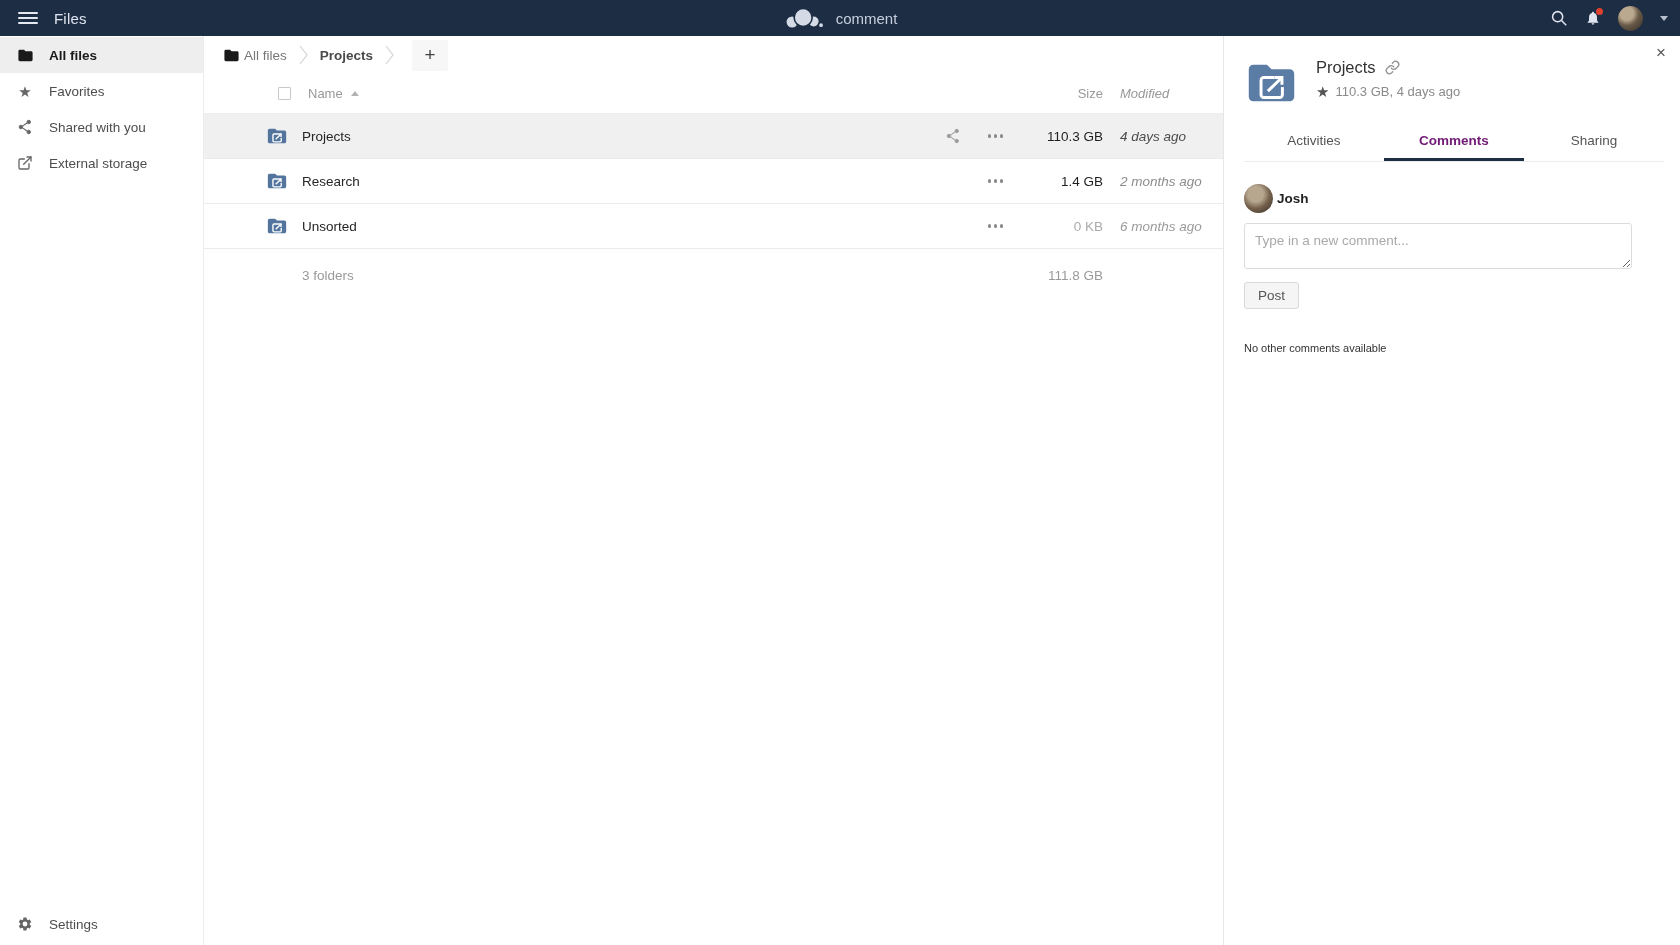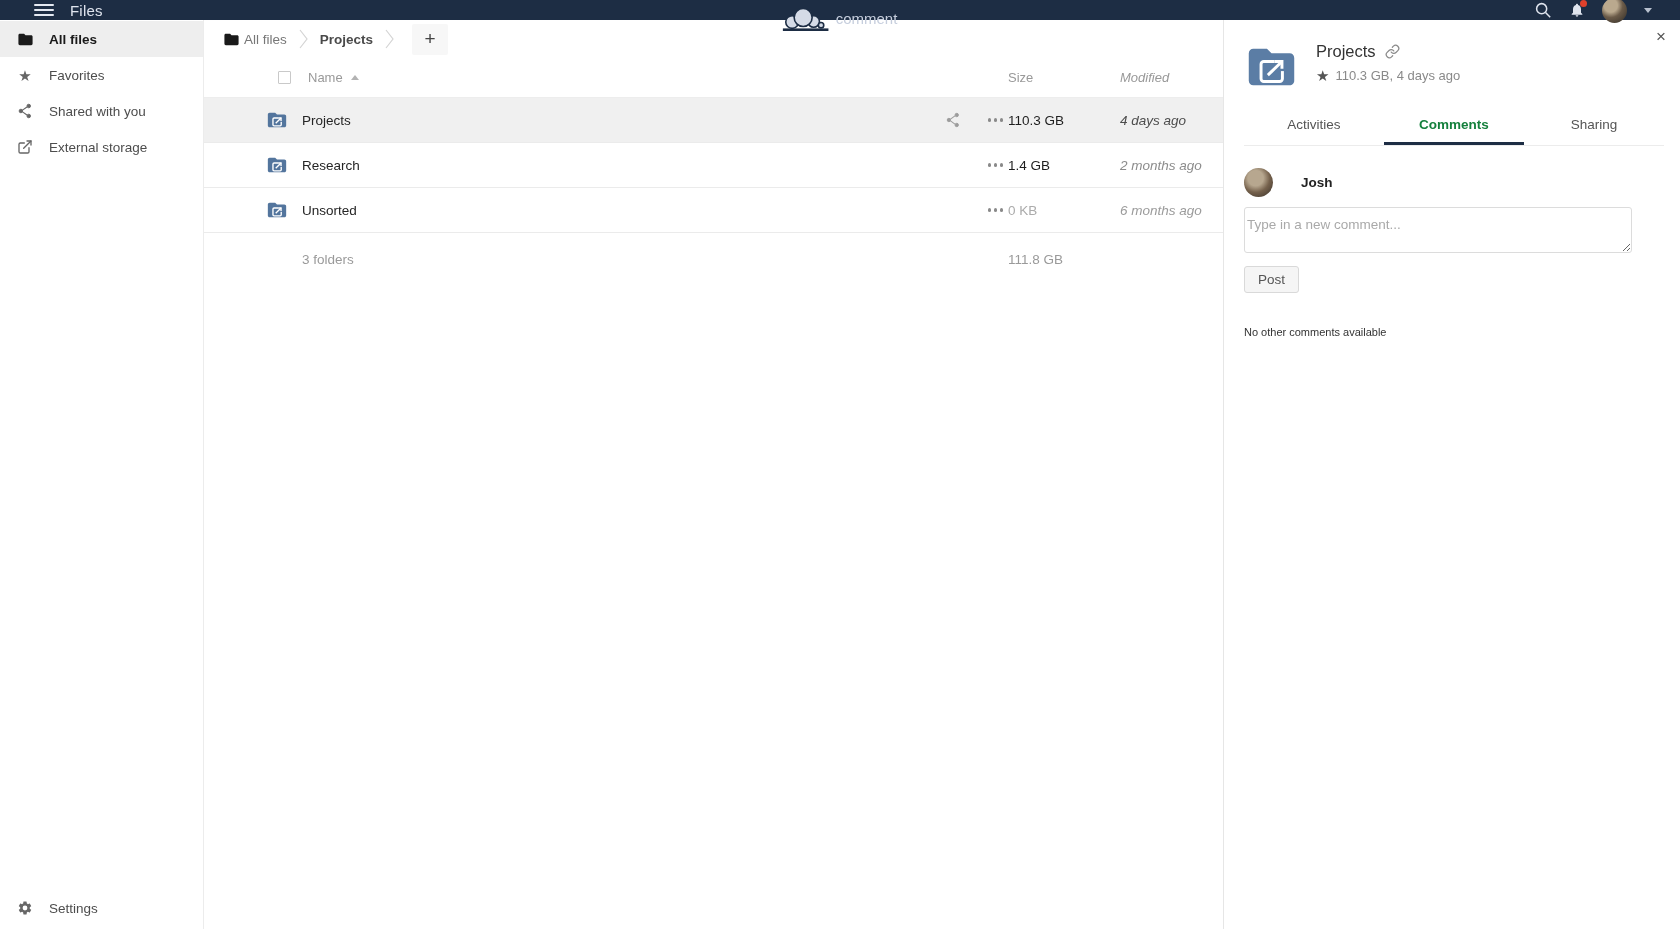--- a/index.html
+++ b/index.html
@@ -1,20 +1,20 @@
 <!DOCTYPE html>
 <html><head>
 <meta charset="utf-8">
 <style>
   * { margin:0; padding:0; box-sizing:border-box; }
   html,body { width:1680px; height:945px; overflow:hidden;
     font-family:"Liberation Sans","DejaVu Sans",sans-serif; background:#fff; }
   
-  .topbar { position:relative; height:20px; background:#1d2d44; display:flex;
-    align-items:center; padding:0 28px; color:#dfe4ee; }
+  .topbar { position:relative; height:36px; background:#1d2d44; display:flex;
+    align-items:center; padding:0 12px; color:#dfe4ee; }
   .hamburger { width:20px; height:13px; display:flex; flex-direction:column;
     justify-content:space-between; cursor:pointer; margin:0 16px 0 6px; }
   .hamburger span { display:block; height:2.4px; background:#e4e9f2; border-radius:1px; }
   .app-title { font-size:15px; letter-spacing:.2px; color:#dfe4ee; }
   .logo { position:absolute; left:50%; top:0; transform:translateX(-50%); height:36px;
     display:flex; align-items:center; gap:7px; }
   .logo-text { font-size:15px; color:#c6cedd; }
   .topbar-right { margin-left:auto; display:flex; align-items:center; gap:17px; }
   .icon-btn { display:flex; align-items:center; justify-content:center; cursor:pointer; position:relative; }
   .notif-dot { position:absolute; top:-2px; right:-2px; width:7px; height:7px;
@@ -46,21 +46,21 @@
   .add-btn { width:36px; height:31px; background:#f7f7f7; border:none; border-radius:2px;
     font-size:19px; font-weight:300; color:#444; margin-left:10px; cursor:pointer;
     display:flex; align-items:center; justify-content:center; }
   .thead { height:40px; display:flex; align-items:center; padding-left:74px;
     border-bottom:1px solid #ededed; color:#999; font-size:13px; }
   .cb { width:13px; height:13px; border:1px solid #c9c9c9; border-radius:1px; background:#fff; }
   .th-name { margin-left:17px; }
   .sort-caret { width:0; height:0; margin-left:8px; border-left:4px solid transparent;
     border-right:4px solid transparent; border-bottom:5px solid #b3b3b3; }
   .col-actions { width:125px; display:flex; justify-content:flex-end; align-items:center; gap:27px; padding-right:5px; }
-  .col-size { width:95px; }
+  .col-size { width:95px; text-align:right; }
   .col-mod { width:120px; padding-left:17px;font-style:italic; }
   .spacer { flex:1; }
   .frow { height:45px; display:flex; align-items:center; padding-left:62px;
     border-bottom:1px solid #ebebeb; font-size:13.5px; cursor:pointer; }
   .frow.selected { background:#f0f0f0; }
   .frow .fname { margin-left:14px; color:#252525; }
   .dots { display:flex; gap:2.5px; cursor:pointer; }
   .dots i { width:3.5px; height:3.5px; border-radius:50%; background:#8a8a8a; }
   .sz-strong { color:#1f1f1f; } .sz-faded { color:#ababab; }
   .md-recent { color:#4c4c4c; } .md-mid { color:#8c8c8c; } .md-old { color:#9b9b9b; }
@@ -73,25 +73,25 @@
     cursor:pointer; background:none; border:none; line-height:1; }
   .d-head { display:flex; gap:17px; align-items:flex-start; margin-top:2px; }
   .d-title-row { display:flex; align-items:center; gap:9px; }
   .d-title { font-size:16.5px; color:#333; }
   .d-meta { margin-top:7px; display:flex; align-items:center; gap:6px;
     font-size:13px; color:#8a8a8a; }
   .d-meta .star-glyph { font-size:15px; color:#555; }
   .tabs { display:flex; margin-top:17px; border-bottom:1px solid #ececec; }
   .tab { flex:1; text-align:center; font-size:13.5px; color:#555; padding:8px 0 10px;
     cursor:pointer; border-bottom:3px solid transparent; }
-  .tab.active { font-weight:bold; color:#15803d; border-bottom-color:#1d2d44; }
-  .author-row { margin-top:22px; display:flex; align-items:center; gap:28px; }
+  .tab.active { font-weight:bold; color:#701a75; border-bottom-color:#1d2d44; }
+  .author-row { margin-top:22px; display:flex; align-items:center; gap:4px; }
   .author-name { font-size:13.5px; font-weight:bold; color:#222; }
   .comment-input { margin-top:10px; width:388px; height:46px; resize:vertical;
-    border:1px solid #dcdcdc; border-radius:3px; padding:9px 2px; font-size:13.5px;
+    border:1px solid #dcdcdc; border-radius:3px; padding:9px 10px; font-size:13.5px;
     font-family:"Liberation Sans","DejaVu Sans",sans-serif; color:#333; }
   .comment-input::placeholder { color:#a9a9a9; }
   .post-btn { margin-top:9px; padding:5px 13px; background:#f5f5f5; border:1px solid #d9d9d9;
     border-radius:3px; font-size:13.5px; color:#555; cursor:pointer;
     font-family:"Liberation Sans","DejaVu Sans",sans-serif; }
   .empty-msg { margin-top:33px; font-size:11px; color:#333; }
   svg { display:block; }
 </style>
 </head>
 <body>

